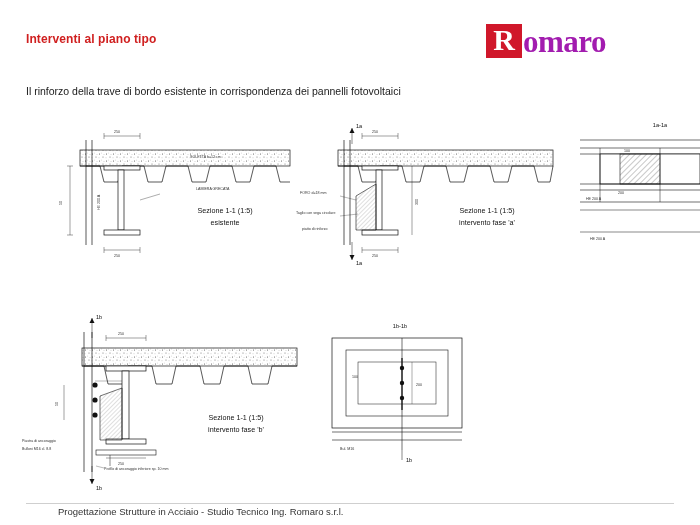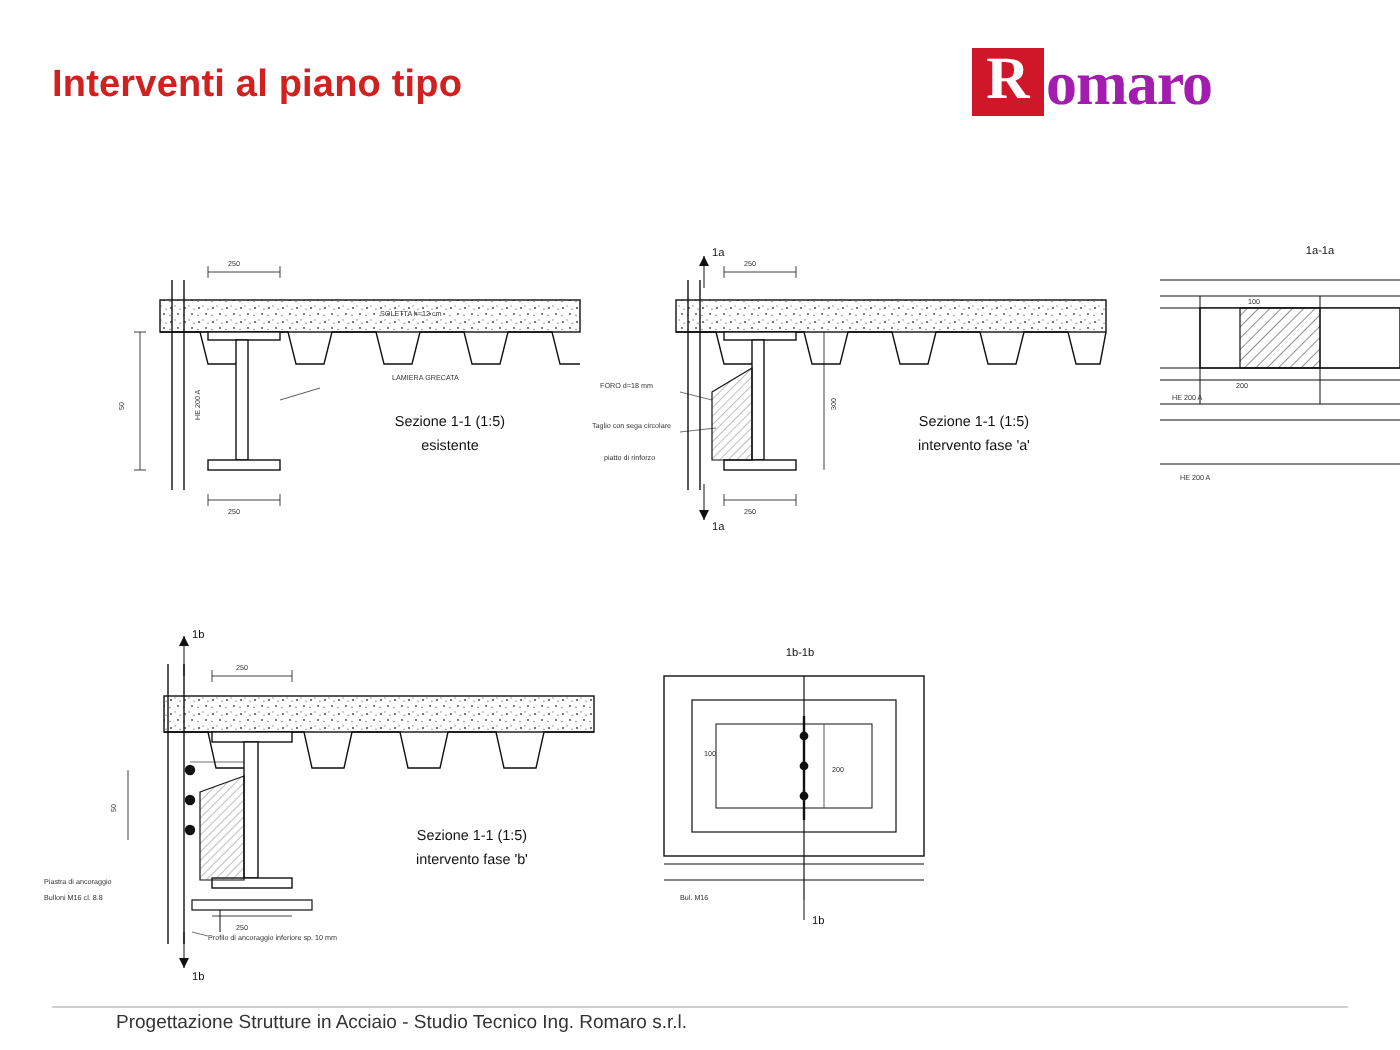--- a/index.html
+++ b/index.html
@@ -19,21 +19,21 @@
   .slide {
     position: absolute;
     inset: 0;
     background: #ffffff;
   }
 
   .title {
     position: absolute;
     left: 26px;
     top: 32px;
-    font-size: 19px;
+    font-size: 12px;
     font-weight: bold;
     color: #d02020;
     letter-spacing: 0.1px;
   }
 
   .subtitle {
     position: absolute;
     left: 26px;
     top: 85px;
     font-size: 10.5px;
@@ -119,20 +119,21 @@
     font-size: 5.6px;
     fill: #111111;
   }
 </style>
 </head>
 <body>
 
 <div class="slide">
 
   <div class="title">Interventi al piano tipo</div>
+  <div class="subtitle">Il rinforzo della trave di bordo esistente in corrispondenza dei pannelli fotovoltaici</div>
 
   <div class="logo">
     <div class="logo-mark">R</div>
     <div class="logo-text">omaro</div>
   </div>
 
   <div class="drawings">
     <svg width="700" height="390" viewBox="0 0 700 390" xmlns="http://www.w3.org/2000/svg">
       <defs>
         <pattern id="concrete" width="7" height="7" patternUnits="userSpaceOnUse">

